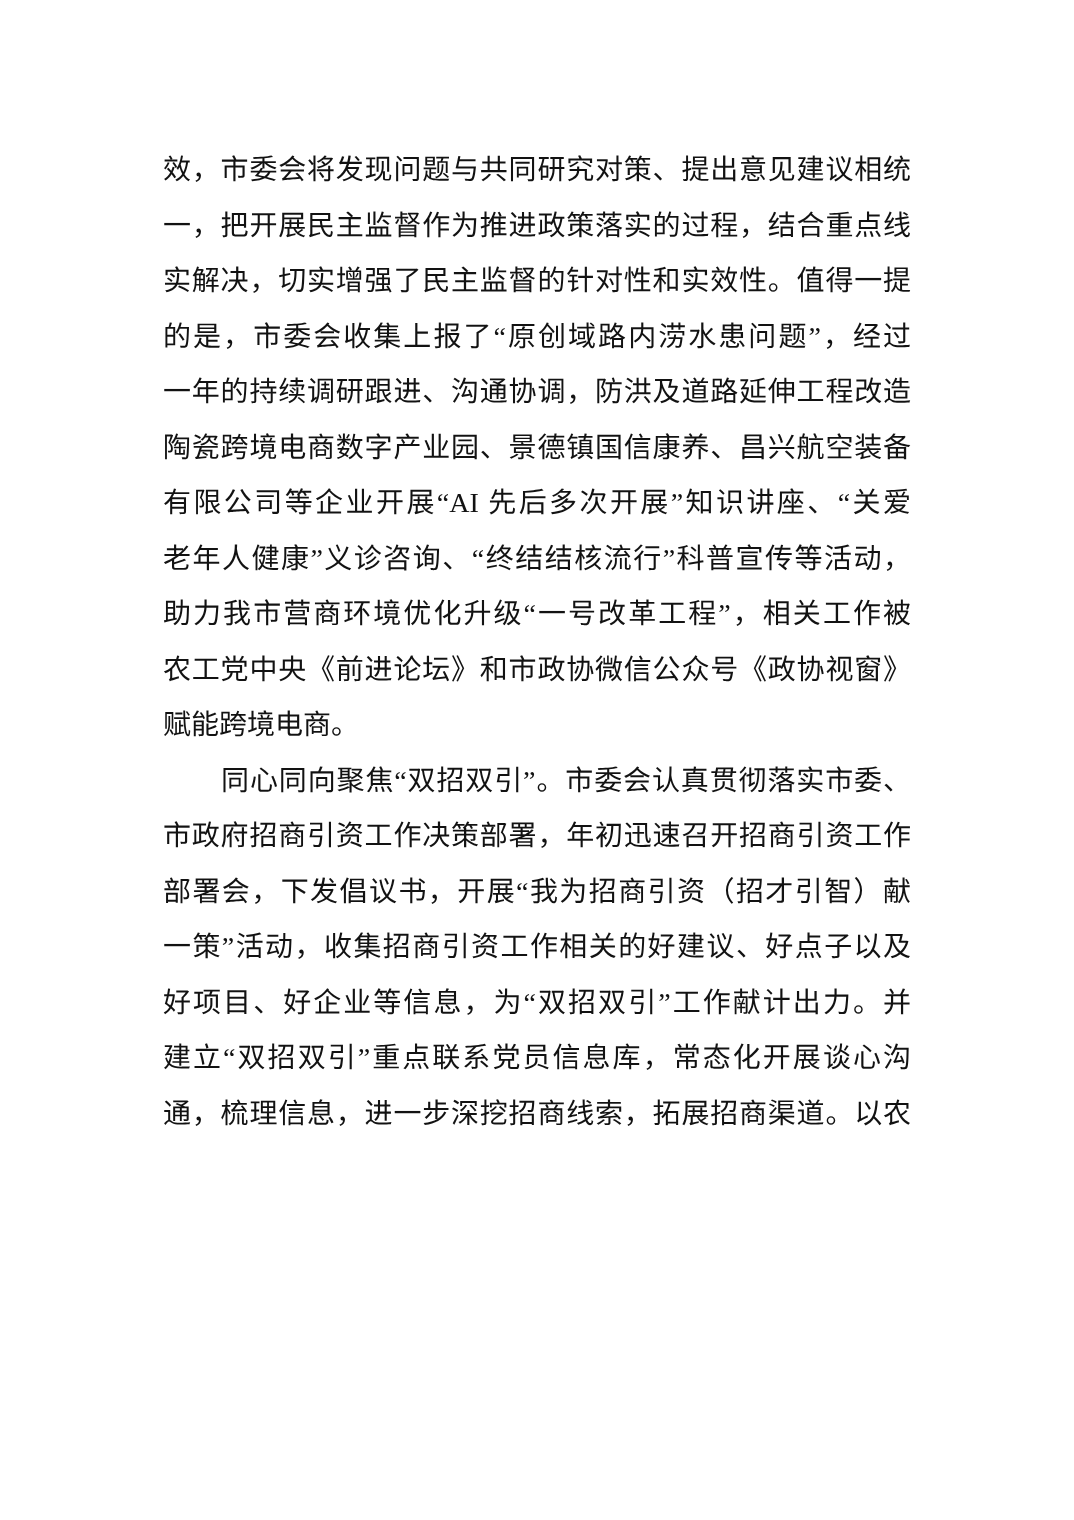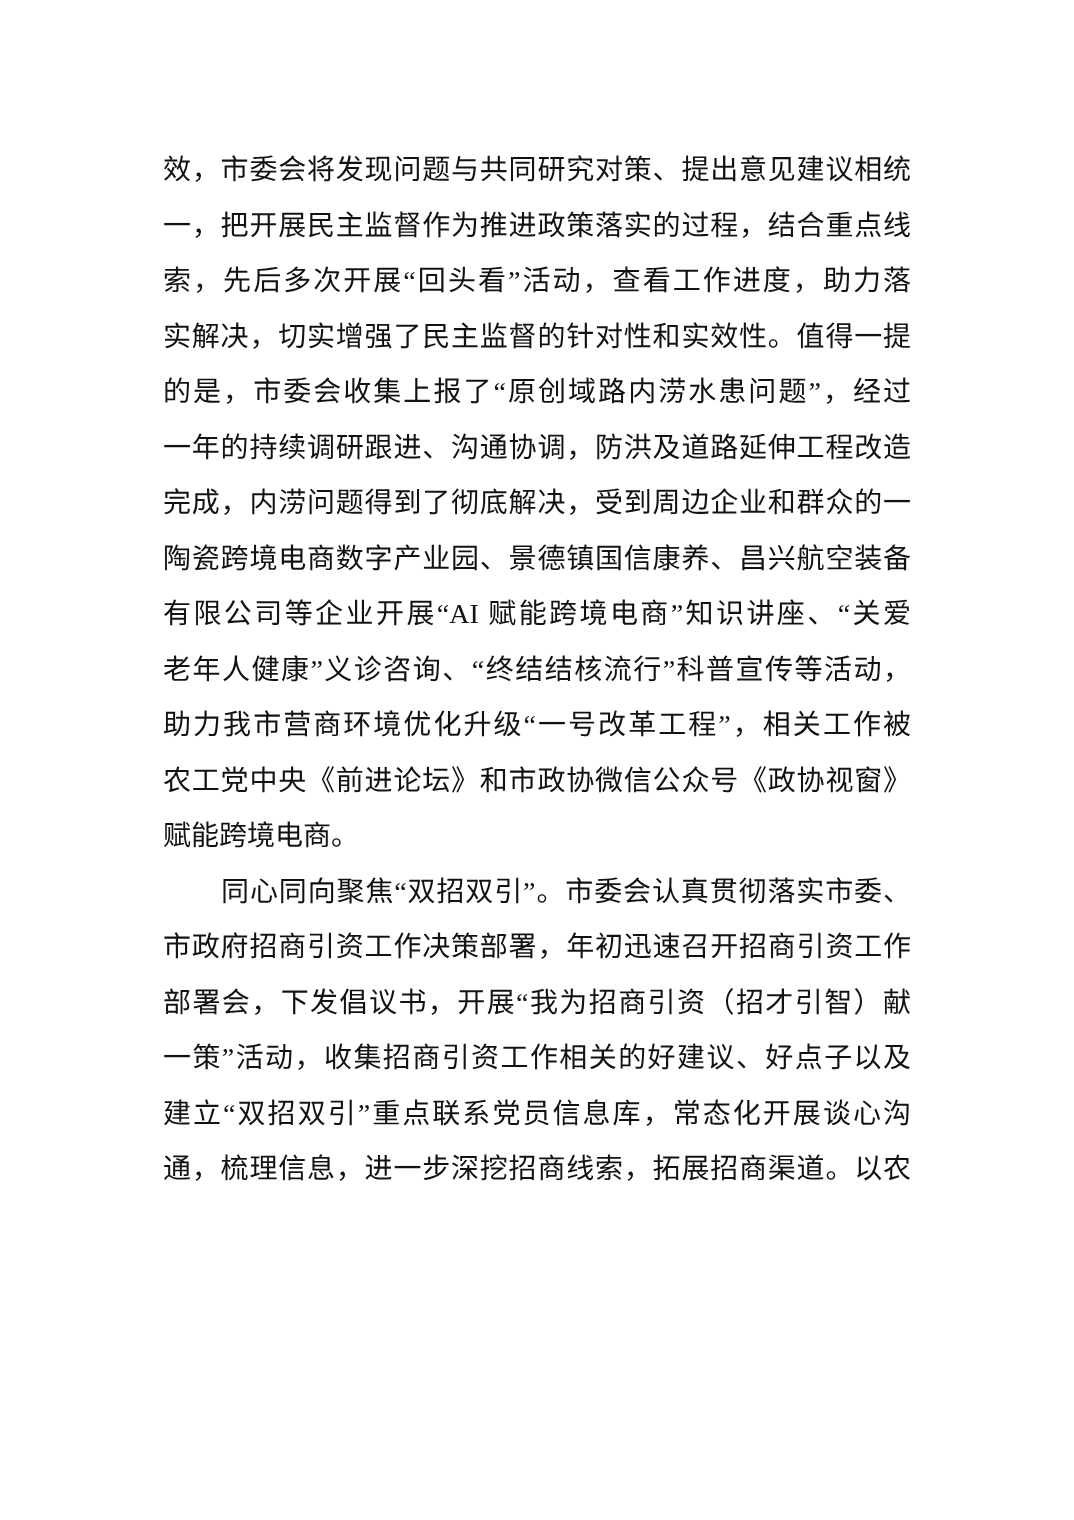--- a/index.html
+++ b/index.html
@@ -46,32 +46,31 @@
     text-indent: 58px;
   }
 </style>
 </head>
 <body>
 
 <div class="page">
   <div class="text-block">
     <p class="line">效，市委会将发现问题与共同研究对策、提出意见建议相统</p>
     <p class="line">一，把开展民主监督作为推进政策落实的过程，结合重点线</p>
-    <p class="line">索，先后多次开展“回头看”活动，查看工作进度，助力落</p>
     <p class="line">实解决，切实增强了民主监督的针对性和实效性。值得一提</p>
     <p class="line">的是，市委会收集上报了“原创域路内涝水患问题”，经过</p>
     <p class="line">一年的持续调研跟进、沟通协调，防洪及道路延伸工程改造</p>
-    <p class="line">完成，内涝问题得到了彻底解决，受到周边企业和群众的一</p>
     <p class="line">陶瓷跨境电商数字产业园、景德镇国信康养、昌兴航空装备</p>
-    <p class="line">有限公司等企业开展“AI 赋能跨境电商”知识讲座、“关爱</p>
+    <p class="line">有限公司等企业开展“AI 先后多次开展”知识讲座、“关爱</p>
     <p class="line">老年人健康”义诊咨询、“终结结核流行”科普宣传等活动，</p>
     <p class="line">助力我市营商环境优化升级“一号改革工程”，相关工作被</p>
     <p class="line">农工党中央《前进论坛》和市政协微信公众号《政协视窗》</p>
     <p class="line para-end">赋能跨境电商。</p>
 
     <p class="line indent">同心同向聚焦“双招双引”。市委会认真贯彻落实市委、</p>
     <p class="line">市政府招商引资工作决策部署，年初迅速召开招商引资工作</p>
     <p class="line">部署会，下发倡议书，开展“我为招商引资（招才引智）献</p>
     <p class="line">一策”活动，收集招商引资工作相关的好建议、好点子以及</p>
+    <p class="line">好项目、好企业等信息，为“双招双引”工作献计出力。并</p>
     <p class="line">建立“双招双引”重点联系党员信息库，常态化开展谈心沟</p>
     <p class="line">通，梳理信息，进一步深挖招商线索，拓展招商渠道。以农</p>
   </div>
 </div>
 
 </body></html>

